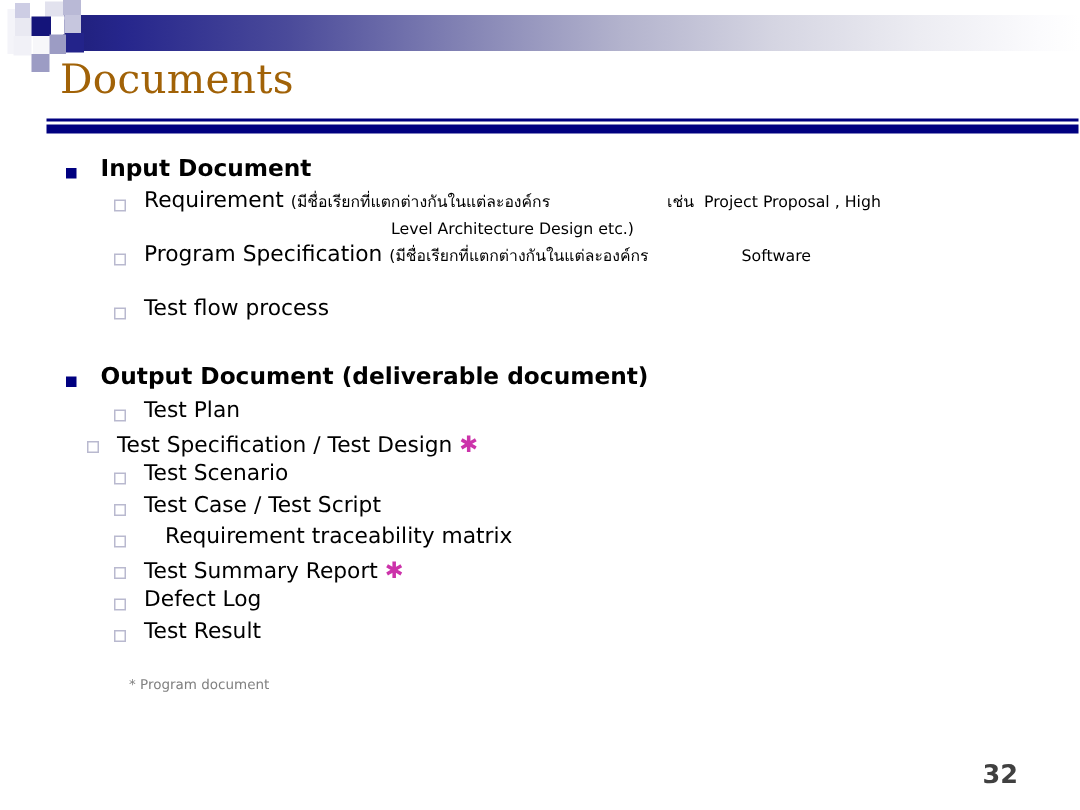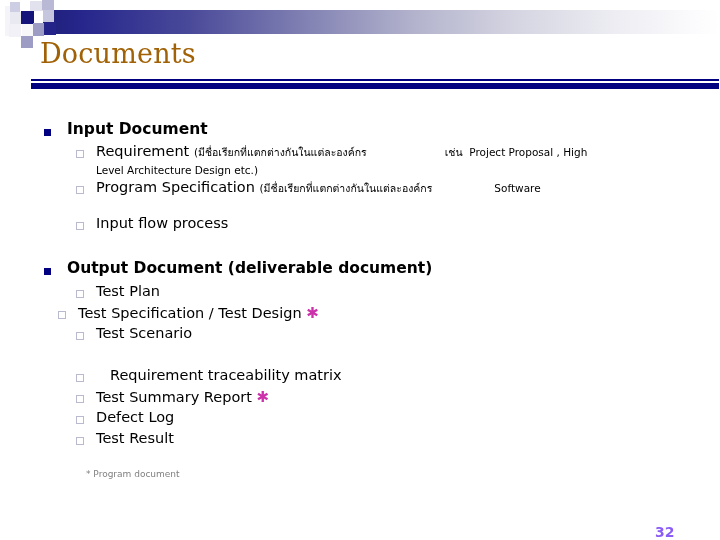--- a/index.html
+++ b/index.html
@@ -77,21 +77,21 @@
   .rule-thick {
     position: absolute;
     left: 31px;
     top: 83px;
     width: 688px;
     height: 6px;
     background: #000080;
   }
 
   
-  .content { position: absolute; left: 0; top: 0; width: 720px; height: 392px; margin-top: 17px; }
+  .content { position: absolute; left: 0; top: 0; width: 720px; height: 392px; }
 
   .l1 {
     position: absolute;
     display: flex;
     align-items: flex-start;
   }
   .l1-bullet {
     width: 7px;
     height: 7px;
     background: #000080;
@@ -120,20 +120,21 @@
     background: #ffffff;
     margin-top: 7px;
     margin-right: 12px;
     flex: 0 0 auto;
   }
   .l2-text {
     font-family: "DejaVu Sans", sans-serif;
     font-size: 14.5px;
     color: #000000;
     line-height: 1.22;
+    text-align: center;
   }
   .small-cont {
     font-size: 10.5px;
   }
   .thai { font-size: 10.5px; }
   .gap-lead { display: inline-block; width: 78px; }
   .gap-mid  { display: inline-block; width: 62px; }
   .star { color: #cc33aa; font-size: 15px; }
 
   .footnote {
@@ -142,23 +143,23 @@
     top: 452px;
     font-family: "DejaVu Sans", sans-serif;
     font-size: 9px;
     color: #808080;
   }
   .pagenum {
     position: absolute;
     left: 655px;
     top: 507px;
     font-family: "DejaVu Sans", sans-serif;
-    font-size: 14px;
+    font-size: 17px;
     font-weight: bold;
-    color: #8b5cf6;
+    color: #404040;
   }
 </style>
 </head>
 <body>
 
 <div class="header-deco">
   <div class="sq sq-m"></div>
   <div class="grad-bar"></div>
   <div class="sq sq-a"></div>
   <div class="sq sq-b"></div>
@@ -195,21 +196,21 @@
 
   <div class="l2" style="left:76px; top:162px; width:640px;">
     <div class="l2-bullet"></div>
     <div class="l2-text">
       <span>Program Specification </span><span class="thai">(มีชื่อเรียกที่แตกต่างกันในแต่ละองค์กร</span><span class="gap-mid"></span><span class="small-cont">Software</span><br>
     </div>
   </div>
 
   <div class="l2" style="left:76px; top:198px;">
     <div class="l2-bullet"></div>
-    <div class="l2-text">Input flow process</div>
+    <div class="l2-text">Test flow process</div>
   </div>
 
   <div class="l1" style="left:44px; top:243px;">
     <div class="l1-bullet"></div>
     <div class="l1-text">Output Document (deliverable document)</div>
   </div>
 
   <div class="l2" style="left:76px; top:266px;">
     <div class="l2-bullet"></div>
     <div class="l2-text"><span>Test Plan</span></div>
@@ -218,20 +219,24 @@
   <div class="l2" style="left:58px; top:287px;">
     <div class="l2-bullet"></div>
     <div class="l2-text"><span>Test Specification / Test Design</span> <span class="star">✱</span></div>
   </div>
 
   <div class="l2" style="left:76px; top:308px;">
     <div class="l2-bullet"></div>
     <div class="l2-text"><span>Test Scenario</span></div>
   </div>
 
+  <div class="l2" style="left:76px; top:329px;">
+    <div class="l2-bullet"></div>
+    <div class="l2-text"><span>Test Case / Test Script</span></div>
+  </div>
 
   <div class="l2" style="left:76px; top:350px;gap:14px;">
     <div class="l2-bullet"></div>
     <div class="l2-text"><span>Requirement traceability matrix</span></div>
   </div>
 
   <div class="l2" style="left:76px; top:371px;">
     <div class="l2-bullet"></div>
     <div class="l2-text"><span>Test Summary Report</span> <span class="star">✱</span></div>
   </div>

